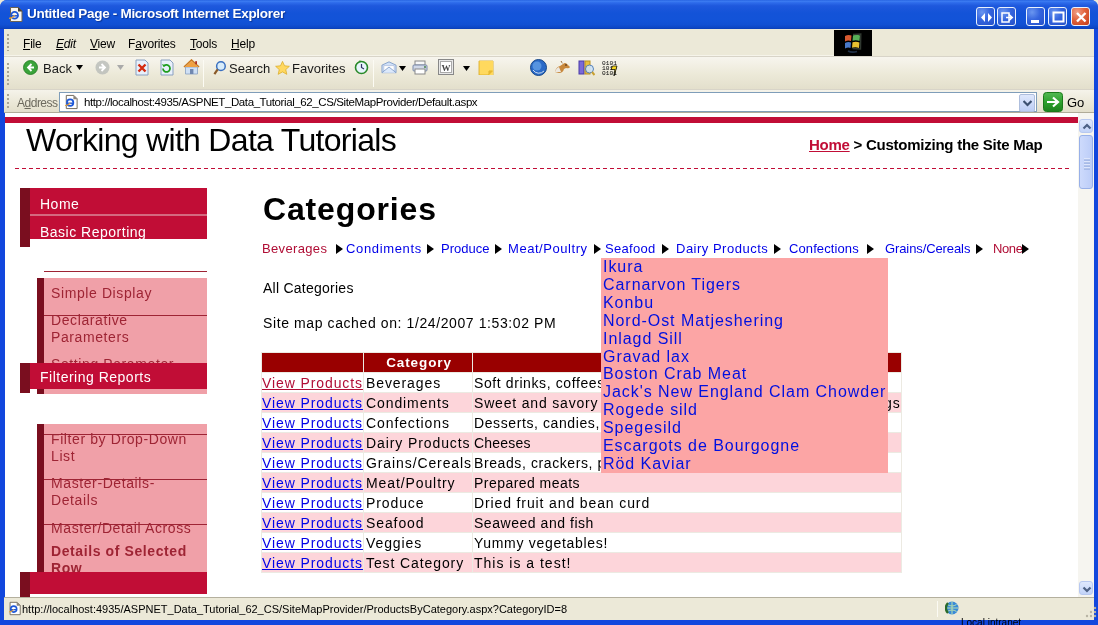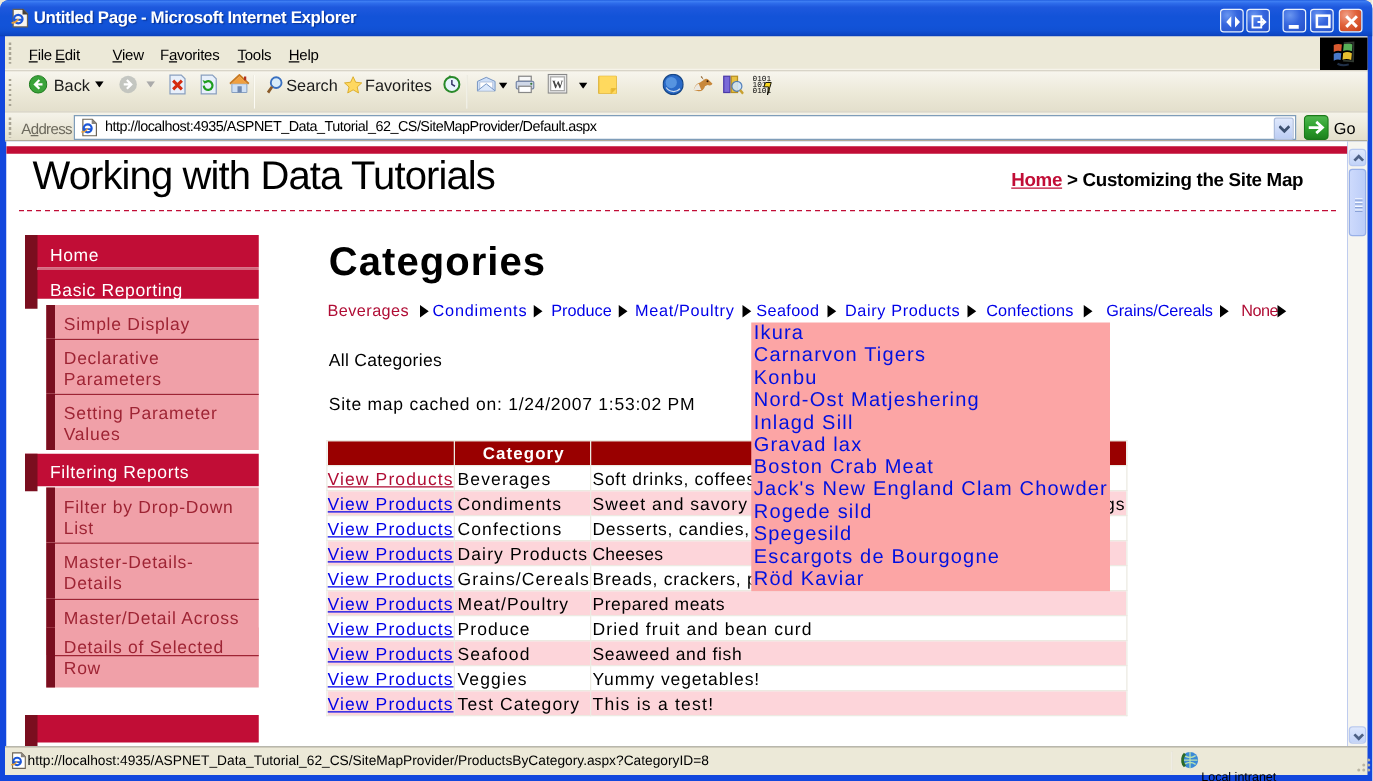--- a/index.html
+++ b/index.html
@@ -14,21 +14,21 @@
   border-radius:7px 7px 0 0; }
 #titleicon { position:absolute; left:7px; top:6px; }
 #titletext { position:absolute; left:27px; top:6px; color:#fff; font-size:13.5px; font-weight:bold; letter-spacing:-0.3px; text-shadow:1px 1px 1px #0a3496; }
 .winbtn { position:absolute; top:7px; width:19px; height:19px; border-radius:3px; border:1px solid #eaf2fd;
   background:radial-gradient(circle at 30% 25%,#6a96f0 0%,#3565de 45%,#2450c8 100%); color:#fff; }
 .winbtn svg { position:absolute; left:0; top:0; }
 #btnclose { background:radial-gradient(circle at 30% 25%,#f0a088 0%,#e1633c 45%,#c33c18 100%); }
 
 
 #chrome { position:absolute; left:4px; top:29px; width:1090px; height:84px; background:#ece9d8; }
-#menubar { position:absolute; left:0; top:0; width:1090px; height:27px; border-bottom:1px solid #f6f4ea; }
+#menubar { position:absolute; left:0; top:0; width:868px; height:27px; border-bottom:1px solid #f6f4ea; }
 #menubar .mi { position:absolute; top:8px; font-size:12px; letter-spacing:-0.2px; color:#000; }
 #toolbar { position:absolute; left:0; top:27px; width:1090px; height:33px; border-top:1px solid #d8d4c8; background:linear-gradient(180deg,#f7f5ee 0%,#ece9d8 55%,#e3dfcc 100%); }
 #addrbar { position:absolute; left:0; top:60px; width:1090px; height:24px; border-top:1px solid #d8d4c8; background:linear-gradient(180deg,#f5f3ea 0%,#eae7d6 60%,#e2deca 100%); }
 .grip { position:absolute; width:2px; background-image:repeating-linear-gradient(180deg, #a8a494 0 2px, transparent 2px 4px); }
 .tbtext { font-size:13px; color:#1a1a1a; }
 .tsep { position:absolute; width:1px; background:#c8c4b4; border-right:1px solid #fcfbf4; }
 #winlogo { position:absolute; right:0px; top:1px; width:38px; height:26px; background:#000; }
 
 
 #addrlabel { position:absolute; left:13px; top:6px; font-size:12px; letter-spacing:-0.5px; color:#6d6a5e; }
@@ -45,21 +45,21 @@
 #crumb { position:absolute; left:804px; top:23px; font-size:15px; font-weight:bold; color:#000; letter-spacing:-0.25px; white-space:nowrap; }
 #crumb a { text-decoration:underline; }
 #crumb a { color:#c10d36; }
 #dash { position:absolute; left:10px; top:54.5px; width:1056px; height:1.5px;
   background:repeating-linear-gradient(90deg,#c10d36 0 4px,transparent 4px 7px); }
 
 
 .m-top { position:absolute; left:15px; width:187px; background:#c10d36; color:#fff; font-size:14px; letter-spacing:0.5px; }
 .m-top .tab { position:absolute; left:0; top:0; width:10px; background:#7a0e1f; }
 .m-top .t { position:absolute; left:20px; }
-.m-sub { position:absolute; left:32px; width:170px; background:#f0a0a8; color:#9e2434; font-size:14px; letter-spacing:0.6px; }
+.m-sub { position:absolute; left:32px; width:170px; background:#f0a0a8; color:#9e2434; font-size:14px; letter-spacing:0.6px;margin-top:34px; }
 .m-sub .strip { position:absolute; left:0; top:0; width:7px; height:100%; background:#7a0e1f; }
 .m-sub .t { position:absolute; left:14px; top:7px; line-height:17px; }
 .m-line { position:absolute; left:39px; width:163px; height:1px; background:#9e2434; z-index:3; }
 
 
 #h2 { position:absolute; left:258px; top:80px; font-size:32px; font-weight:bold; color:#000; letter-spacing:0.85px; line-height:1; }
 .nav { position:absolute; top:127.5px; font-size:13px; white-space:nowrap; }
 .nav.blue { color:#0000e8; }
 .nav.red { color:#b00d35; }
 .navarr { position:absolute; top:131px; width:0; height:0; border-left:7px solid #000; border-top:5px solid transparent; border-bottom:5px solid transparent; }
@@ -130,21 +130,21 @@
       <svg width="19" height="19">
         <path d="M5 5 L13.5 13.5 M13.5 5 L5 13.5" stroke="#fff" stroke-width="2.4"></path>
       </svg>
     </div>
 </div>
 
 <div id="chrome">
 <div id="menubar">
   <div class="grip" style="left:3px; top:5px; height:17px;"></div>
   <div class="mi" style="left:19px;"><u>F</u>ile</div>
-  <div class="mi" style="left:40px;"><u>E</u>dit</div>
+  <div class="mi" style="left:52px;font-style:italic;"><u>E</u>dit</div>
   <div class="mi" style="left:86px;"><u>V</u>iew</div>
   <div class="mi" style="left:124px;">F<u>a</u>vorites</div>
   <div class="mi" style="left:186px;"><u>T</u>ools</div>
   <div class="mi" style="left:227px;"><u>H</u>elp</div>
   <div id="winlogo">
     <svg width="38" height="26" viewBox="0 0 38 26">
       <g transform="translate(11,2)">
         <path d="M0 4 Q3 2.5 6.5 3.5 L6 9 Q3 8 0 9.5 z" fill="#d85a30"></path>
         <path d="M8 3.3 Q11.5 2 15 3.5 L14.5 9 Q11 7.5 7.5 8.7 z" fill="#58b058"></path>
         <path d="M0 11 Q3 9.5 6 10.5 L5.5 16 Q3 15 0 16.5 z" fill="#4878c8"></path>
@@ -338,21 +338,21 @@
   <div class="m-sub" style="top:321px; height:45px;">
       <div class="strip"></div>
       <div class="t">Master-Details-<br>Details</div>
     </div>
   <div class="m-line" style="top:366px;"></div>
   <div class="m-sub" style="top:366px; height:45px;">
       <div class="strip"></div>
       <div class="t">Master/Detail Across<br>Two Pages</div>
     </div>
   <div class="m-line" style="top:411px;"></div>
-  <div class="m-sub" style="top:389px; height:48px;">
+  <div class="m-sub" style="top:389px; height:48px;font-weight:bold;">
       <div class="strip"></div>
       <div class="t">Details of Selected<br>Row</div>
     </div>
   <div class="m-top" style="top:459px; height:22px;">
       <div class="tab" style="height:25px;"></div>
       <div class="t" style="top:6px;margin-top:22px;">Customized</div>
     </div>
 
   <div id="h2">Categories</div>
   <div class="nav red" style="left:257px; letter-spacing:0.35px;">Beverages</div>

